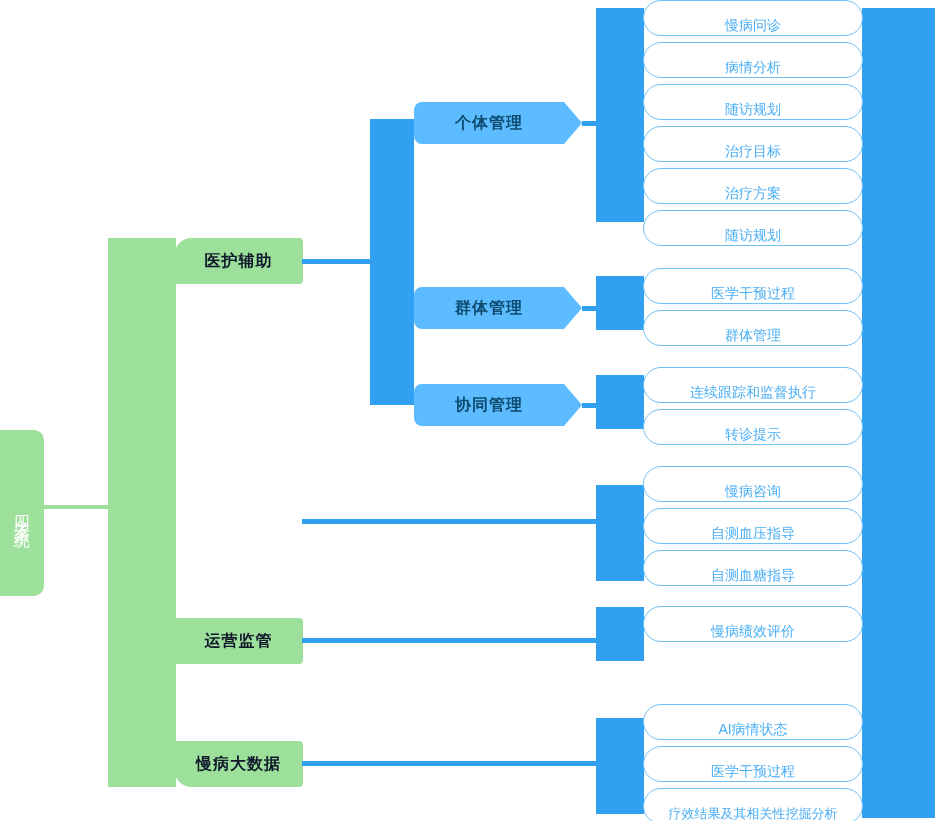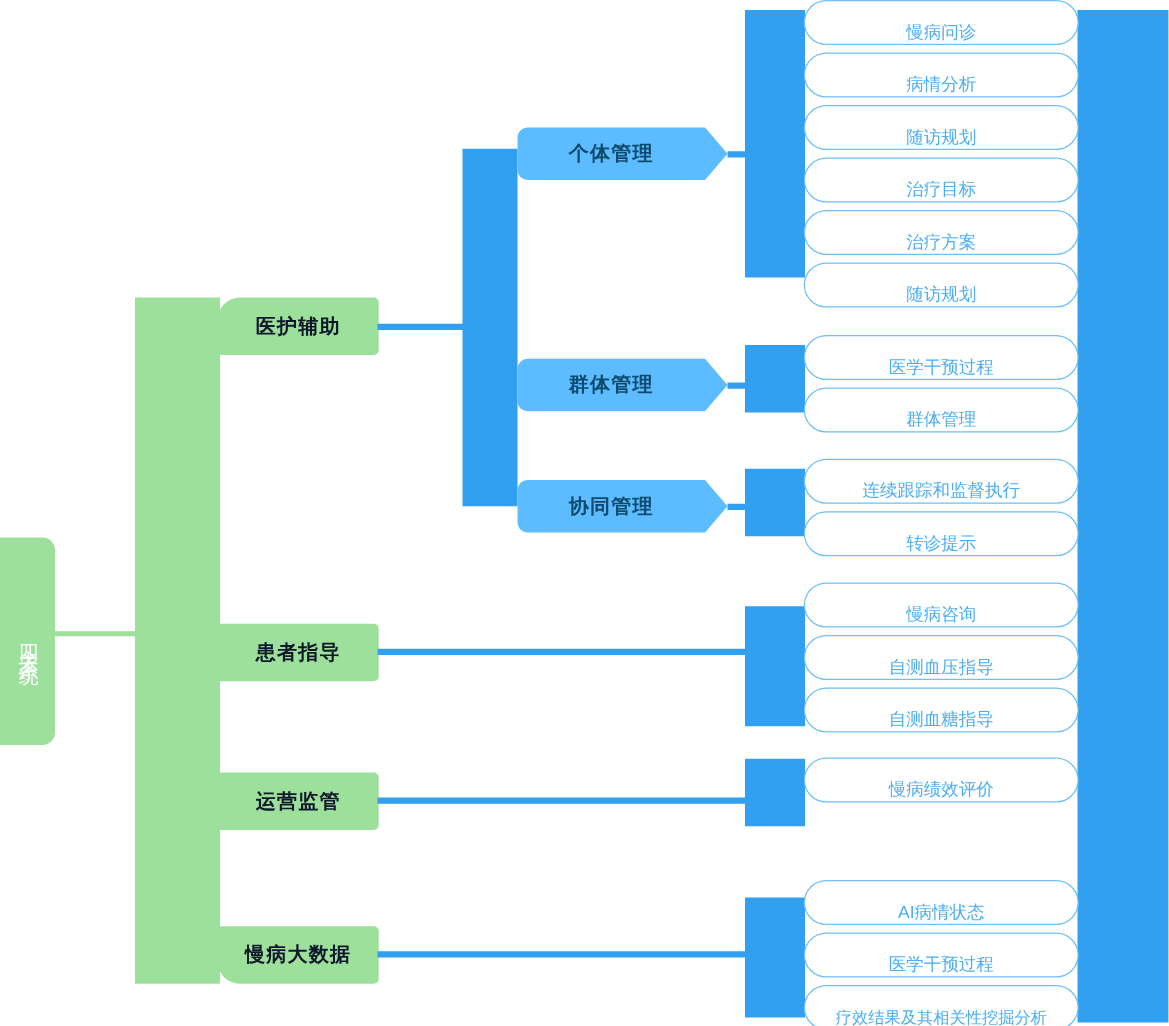--- a/index.html
+++ b/index.html
@@ -152,23 +152,20 @@
   <div class="abs root-node">
     <span class="vtext">四大子系统</span>
   </div>
   <div class="abs root-link"></div>
 
   <div class="abs green-spine"></div>
 
   <div class="abs lvl2 rounded-tl" style="top:238px">
     <span>医护辅助</span>
   </div>
-  <div class="abs lvl2" style="top:499px">
-    <span>患者指导</span>
-  </div>
   <div class="abs lvl2" style="top:618px">
     <span>运营监管</span>
   </div>
   <div class="abs lvl2 rounded-bl" style="top:741px">
     <span>慢病大数据</span>
   </div>
 
   <div class="abs lvl2-to-spine"></div>
   <div class="abs blue-spine"></div>
 

